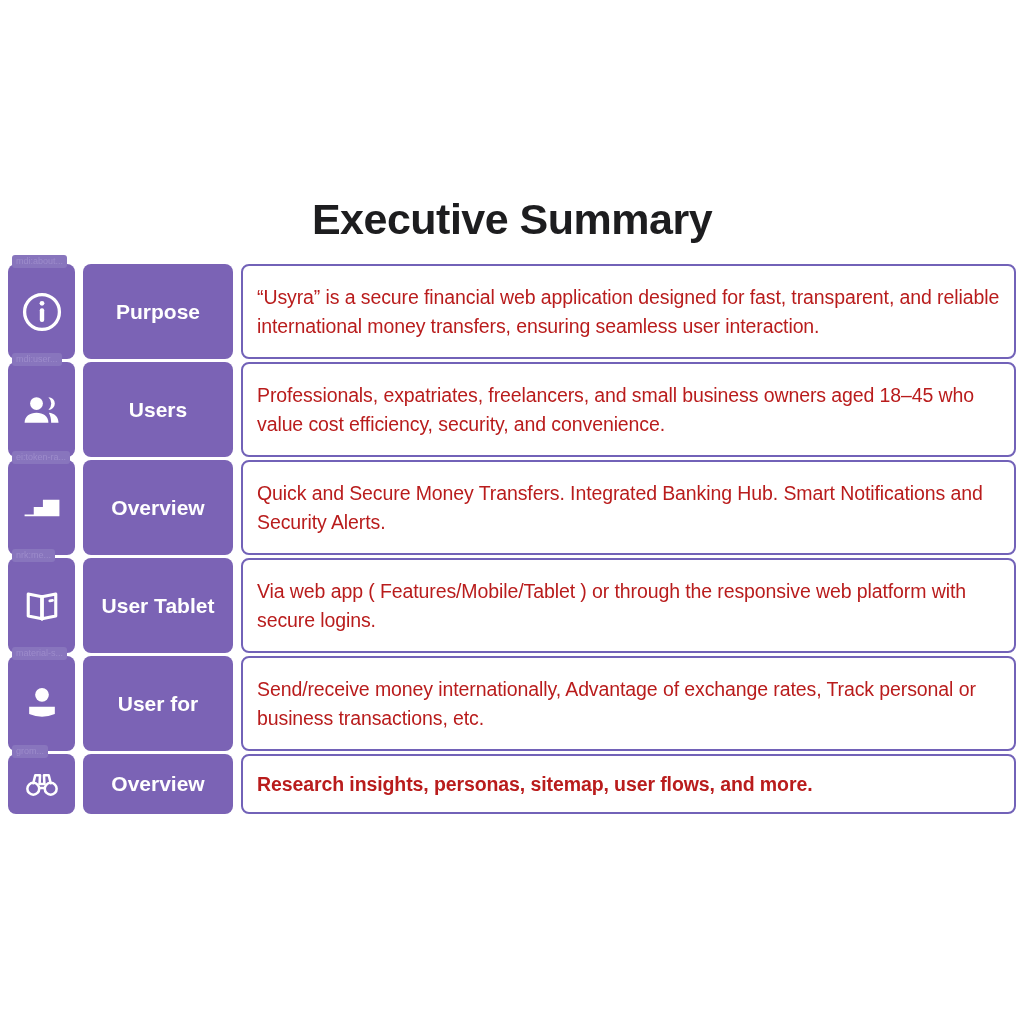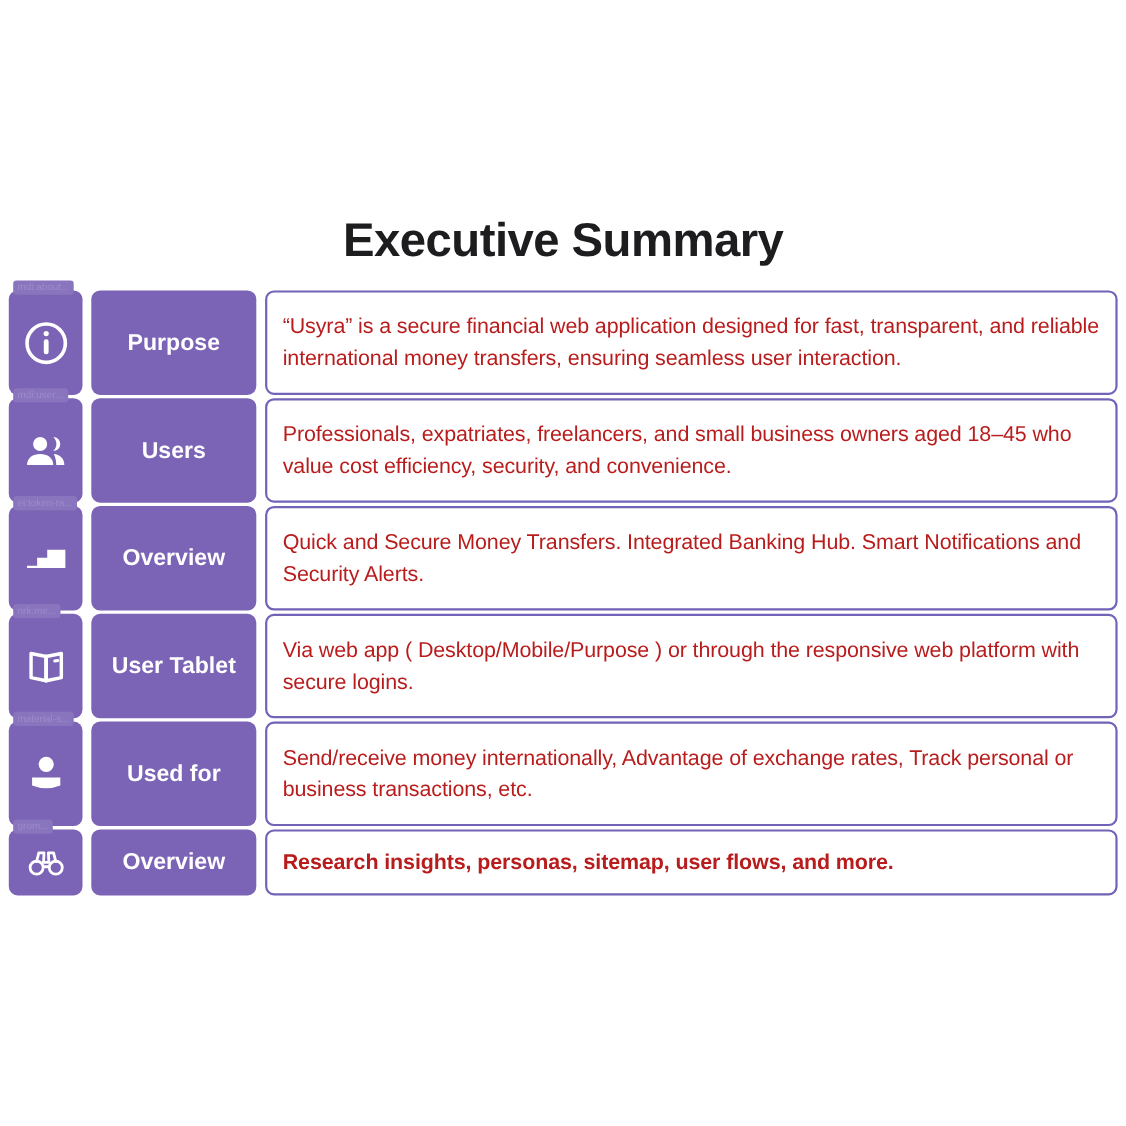--- a/index.html
+++ b/index.html
@@ -205,35 +205,35 @@
           <svg viewBox="0 0 48 48" fill="none" stroke="#ffffff" stroke-width="3.4" stroke-linejoin="round" stroke-linecap="round">
             <path d="M24 14v24"></path>
             <path d="M24 14 9 11v24l15 3z"></path>
             <path d="M24 14l15-3v24l-15 3z"></path>
             <path d="M32.5 18.5l3-.6" stroke-width="3"></path>
           </svg>
         </span>
       </div>
       <div class="label-tile">User Tablet</div>
       <div class="desc-box">
-        <div class="desc-text">Via web app ( Desktop/Mobile/Purpose ) or through the responsive web platform with secure logins.</div>
+        <div class="desc-text">Via web app ( Features/Mobile/Tablet ) or through the responsive web platform with secure logins.</div>
       </div>
     </div>
 
     <div class="row">
       <div class="icon-tile">
         <div class="icon-id">material-s...</div>
         <span>
           <svg viewBox="0 0 48 48" fill="#ffffff">
             <circle cx="24" cy="14" r="7.5"></circle>
             <path d="M10 27h28v8a38 38 0 0 1-28 0z"></path>
           </svg>
         </span>
       </div>
-      <div class="label-tile">Used for</div>
+      <div class="label-tile">User for</div>
       <div class="desc-box">
         <div class="desc-text">Send/receive money internationally, Advantage of exchange rates, Track personal or business transactions, etc.</div>
       </div>
     </div>
 
     <div class="row short">
       <div class="icon-tile">
         <div class="icon-id">grom...</div>
         <span>
           <svg viewBox="0 0 48 48" fill="none" stroke="#ffffff" stroke-width="3.2" stroke-linejoin="round" stroke-linecap="round">

